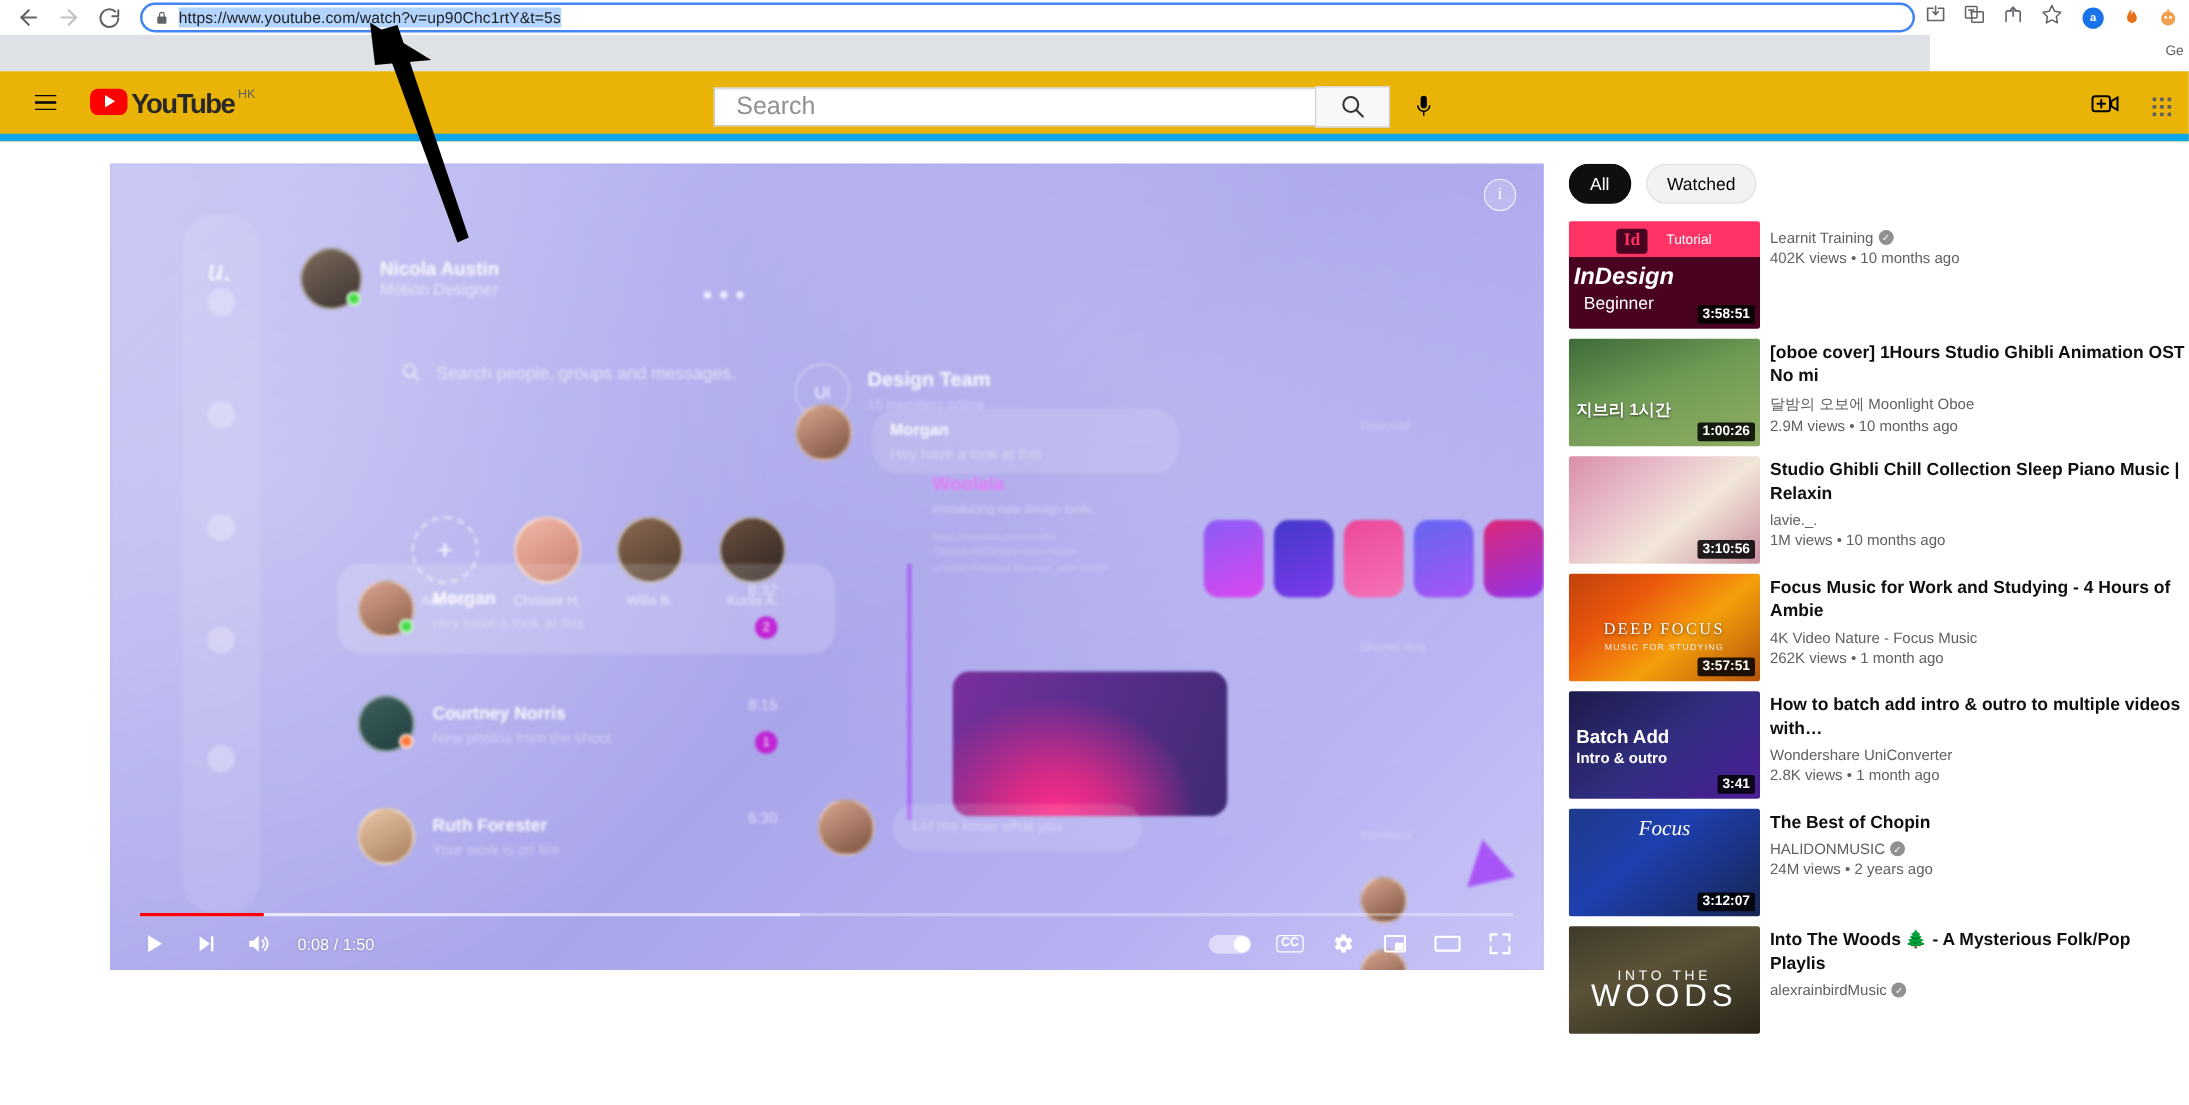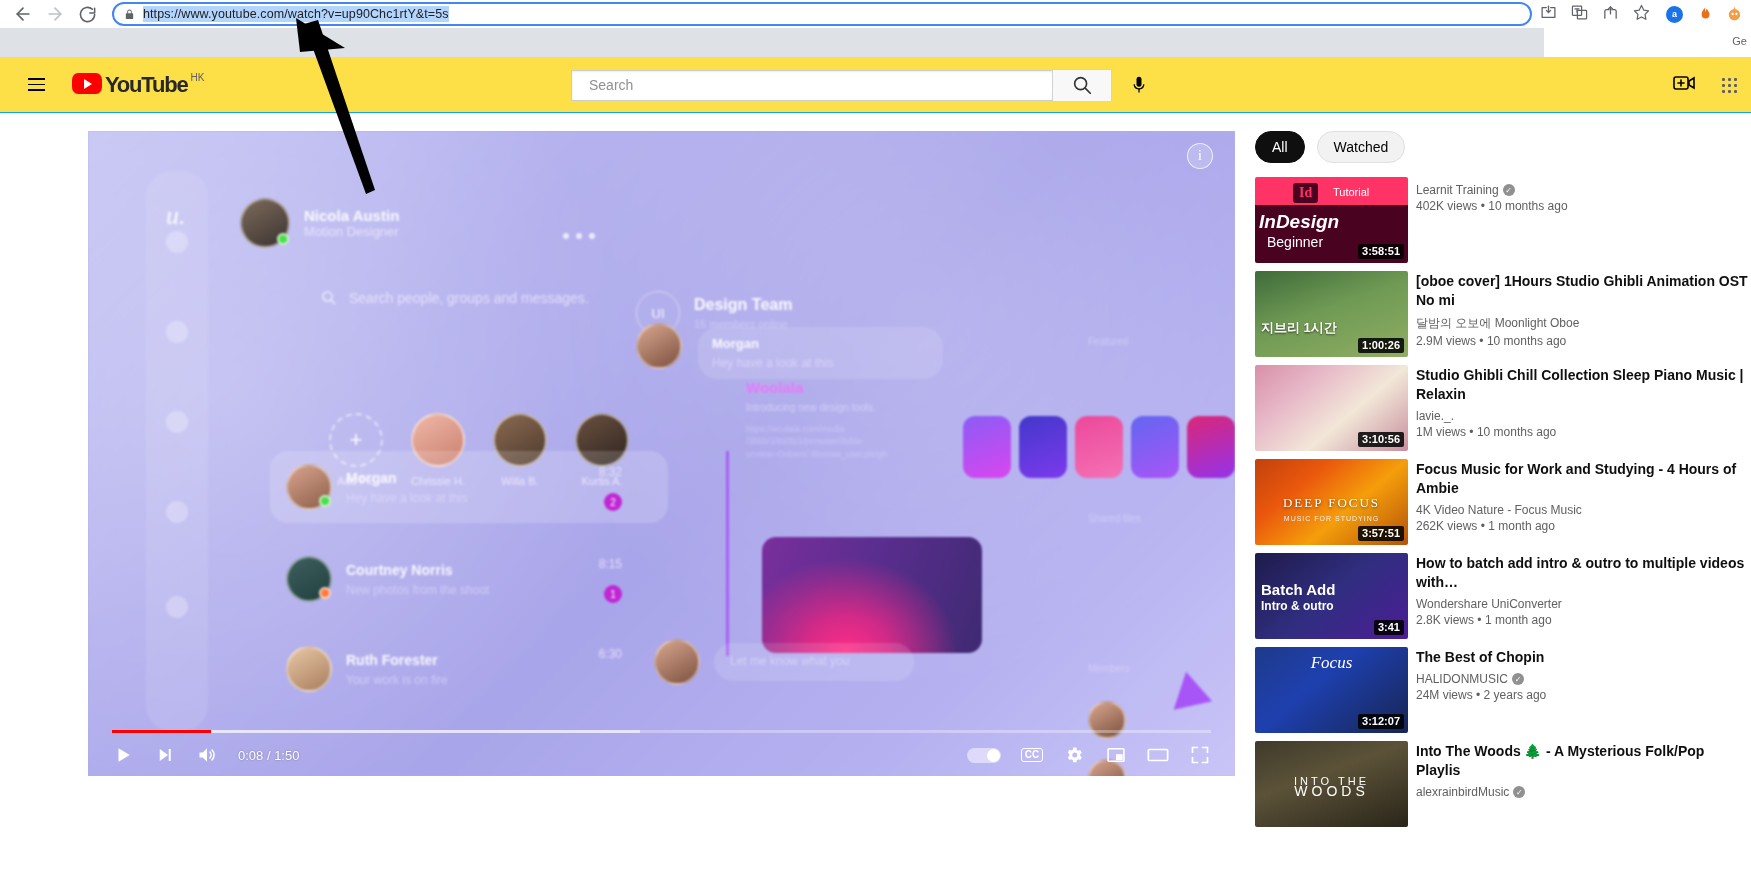--- a/index.html
+++ b/index.html
@@ -83,22 +83,22 @@
   
   .yt-page {
     position: absolute; top: 57px; left: 0;
     width: 1751px; height: 827px;
     background: #ffffff;
   }
   .yt-header {
     position: relative;
     height: 56px;
     display: flex; align-items: center;
-    background: #fde047;
-    border-bottom: 1px solid #0ea5e9;
+    background: #eab308;
+    border-bottom: 6px solid #0ea5e9;
   }
   .hamburger {
     width: 40px; height: 40px; margin-left: 16px;
     display: flex; flex-direction: column; justify-content: center; align-items: center; gap: 4px;
   }
   .hamburger span { display:block; width: 17px; height: 1.6px; background: #030303; }
   .yt-logo {
     display: flex; align-items: flex-start;
     margin-left: 16px;
     gap: 3px;
@@ -130,21 +130,21 @@
     width: 481px; height: 31px;
     border: 1px solid #ccc;
     border-right: none;
     background: #fff;
     display: flex; align-items: center;
     padding-left: 17px;
     box-shadow: inset 0 1px 2px rgba(0,0,0,0.08);
   }
   .search-box input {
     border: none; outline: none;
-    font-size: 14px; color: #222;
+    font-size: 20px; color: #222;
     width: 100%;
     font-family: "Liberation Sans", sans-serif;
   }
   .search-box input::placeholder { color: #909090; }
   .search-btn {
     width: 60px; height: 33px;
     border: 1px solid #d3d3d3;
     background: #f8f8f8;
     display: flex; align-items: center; justify-content: center;
   }
@@ -458,21 +458,21 @@
     position:absolute; left: 50%; top: 6px; transform: translateX(-50%);
     color:#fff; font-size: 17px; font-style: italic;
     font-family: "Liberation Serif", serif;
   }
   .woods-1 {
     position:absolute; left: 50%; top: 34px; transform: translateX(-50%);
     color:#fff; font-size: 11px; letter-spacing: 3px; white-space: nowrap;
   }
   .woods-2 {
     position:absolute; left: 50%; top: 42px; transform: translateX(-50%);
-    color:#fff; font-size: 14px; letter-spacing: 4px; white-space: nowrap;
+    color:#fff; font-size: 25px; letter-spacing: 4px; white-space: nowrap;
   }
   .ghibli-ko {
     position:absolute; left: 6px; bottom: 20px;
     color:#fff; font-size: 13px; font-weight: bold;
     text-shadow: 0 1px 2px rgba(0,0,0,0.6);
   }
 
   
   .arrow-svg { position: absolute; left: 0; top: 0; pointer-events: none; }
 </style>

